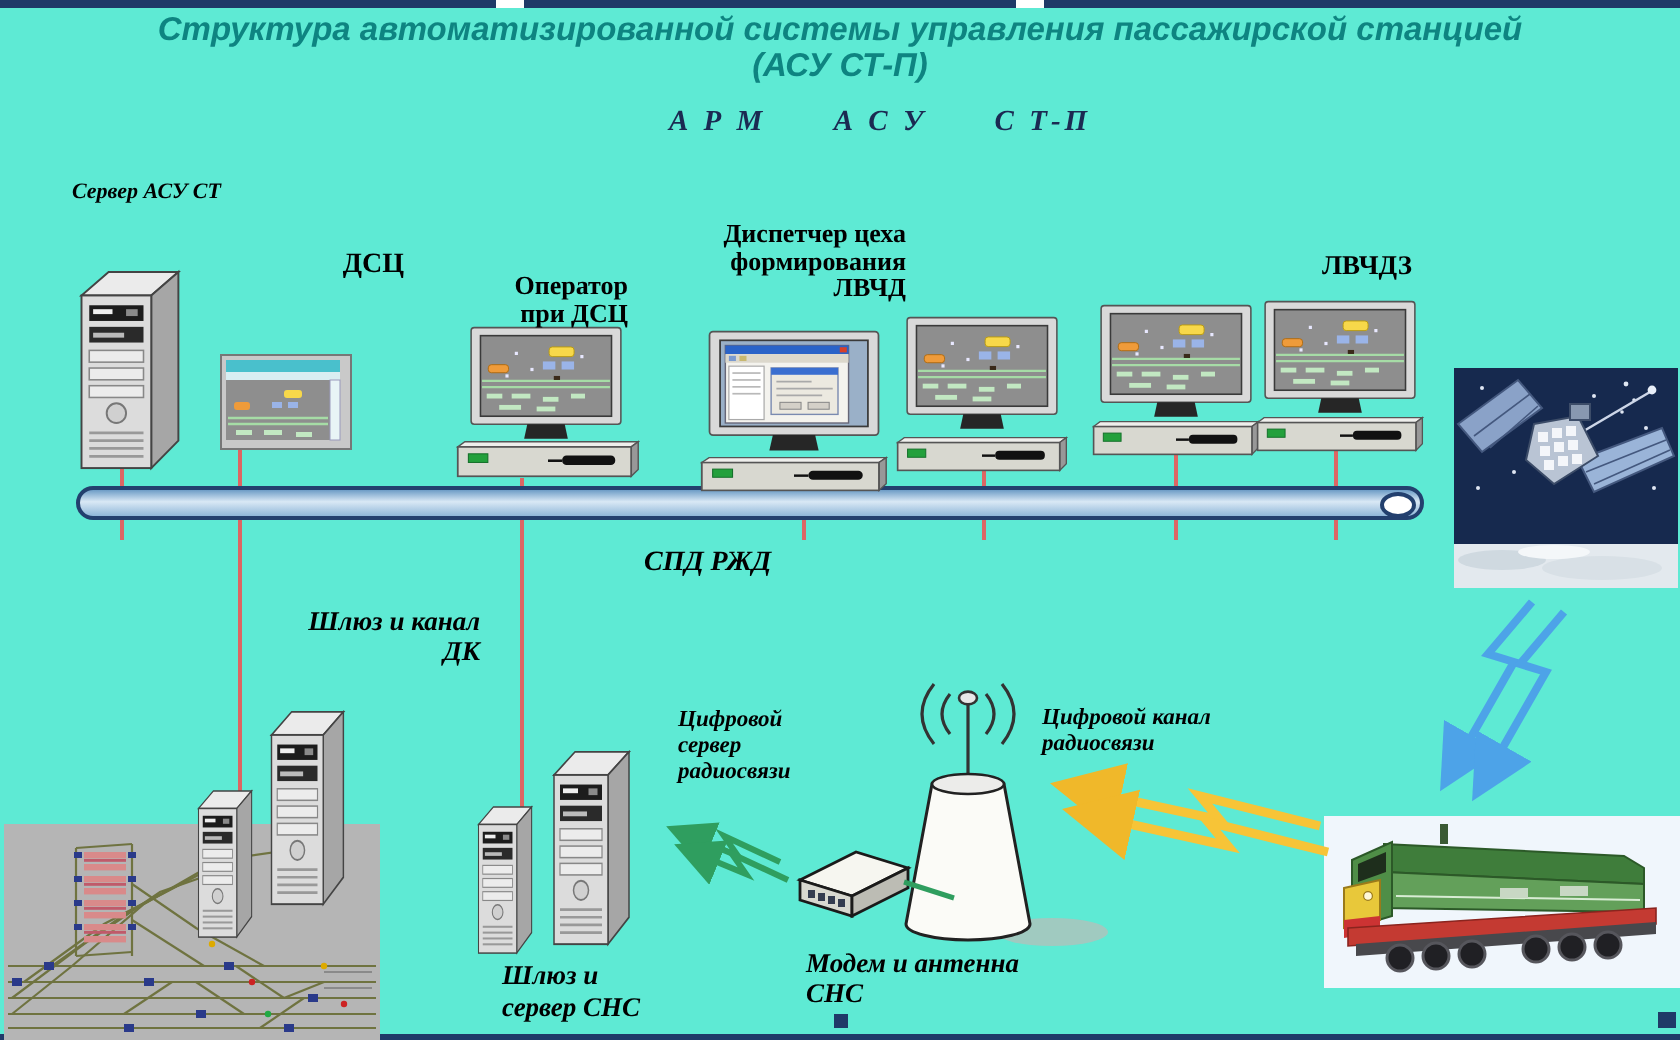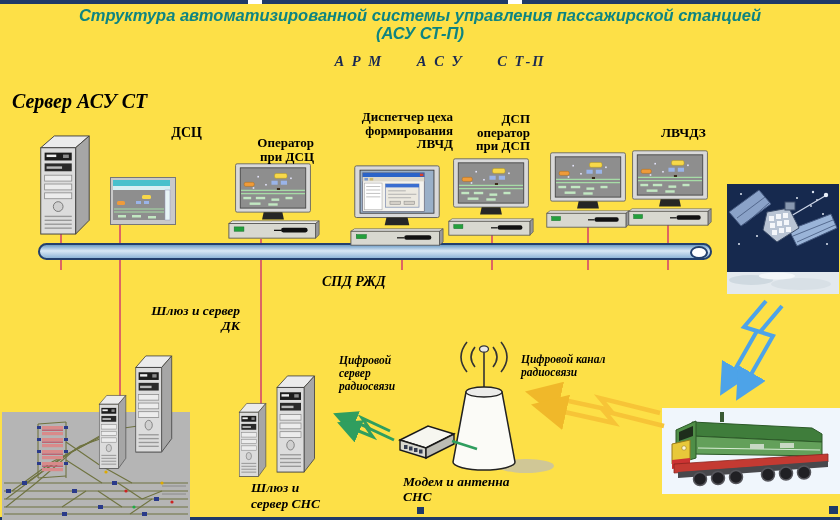--- a/index.html
+++ b/index.html
@@ -1,16 +1,16 @@
 <!DOCTYPE html>
 <html><head>
 <meta charset="utf-8">
 <style>
   html,body{margin:0;padding:0;background:#fff;}
-  #canvas{position:relative;width:840px;height:520px;background:#fde047;overflow:hidden;
+  #canvas{position:relative;width:840px;height:520px;background:#5eead4;overflow:hidden;
           font-family:"Liberation Serif",serif;}
   .abs{position:absolute;}
   .lbl{position:absolute;font-family:"Liberation Serif",serif;font-weight:bold;color:#000;}
   .it{font-style:italic;}
   .ctr{text-align:right;}
   #title1,#title2{position:absolute;left:0;width:840px;text-align:center;
      font-family:"Liberation Sans",sans-serif;font-weight:bold;font-style:italic;
      color:#0e8481;font-size:16.5px;white-space:nowrap;}
   #heading{position:absolute;left:0;top:53px;width:840px;text-align:center;
      font-weight:bold;font-style:italic;color:#1b2a52;font-size:14.5px;
@@ -402,47 +402,42 @@
       <path d="M766,301 L744,327 L757,331 L725,387" stroke="#4da3e8" stroke-width="4" marker-end="url(#mB)"></path>
       <path d="M782,306 L760,332 L773,336 L741,392" stroke="#4da3e8" stroke-width="4" marker-end="url(#mB)"></path>
       <path d="M660,413 L600,398 L610,410 L536,394" stroke="#f7c437" stroke-width="4.5" marker-end="url(#mY)"></path>
       <path d="M664,426 L604,411 L614,423 L542,407" stroke="#f7c437" stroke-width="4.5" marker-end="url(#mY)"></path>
       <path d="M390,431 L362,418 L369,428 L340,416" stroke="#2f9e5f" stroke-width="3" marker-end="url(#mG)"></path>
       <path d="M394,440 L366,427 L373,437 L344,425" stroke="#2f9e5f" stroke-width="3" marker-end="url(#mG)"></path>
       <path d="M452,441 L477,449" stroke="#2f9e5f" stroke-width="2.5"></path>
     </g>
   </svg>
 
-  <div class="lbl it" style="left:12px;top:90px;font-size:20px">Сервер АСУ СТ</div>
+  <div class="lbl it" style="left:36px;top:90px;font-size:11px">Сервер АСУ СТ</div>
   <div class="lbl ctr" style="left:142px;top:125px;width:60px;font-size:14px">ДСЦ</div>
 
   <div class="lbl ctr" style="left:236px;top:136px;width:78px;font-size:13px;line-height:13.5px">
     <div>Оператор</div>
     <div>при ДСЦ</div>
   </div>
 
   <div class="lbl ctr" style="left:335px;top:110px;width:118px;font-size:13px;line-height:13.5px">
     <div>Диспетчер цеха</div>
     <div>формирования</div>
     <div>ЛВЧД</div>
   </div>
 
-  <div class="lbl ctr" style="left:458px;top:112px;width:72px;font-size:13px;line-height:13.5px">
-    <div>ДСП</div>
-    <div>оператор</div>
-    <div>при ДСП</div>
-  </div>
 
 
   <div class="lbl ctr" style="left:640px;top:125px;width:66px;font-size:13.5px">ЛВЧДЗ</div>
 
   <div class="lbl it" style="left:322px;top:274px;font-size:14px">СПД РЖД</div>
 
   <div class="lbl it ctr" style="left:134px;top:303px;width:106px;font-size:13.5px;line-height:15px">
-    <div>Шлюз и сервер</div>
+    <div>Шлюз и канал</div>
     <div>ДК</div>
   </div>
 
   <div class="lbl it" style="left:251px;top:480px;font-size:13.5px;line-height:15.5px">
     <div>Шлюз и</div>
     <div>сервер СНС</div>
   </div>
 
   <div class="lbl it" style="left:339px;top:354px;font-size:11.5px;line-height:13px">
     <div>Цифровой</div>

